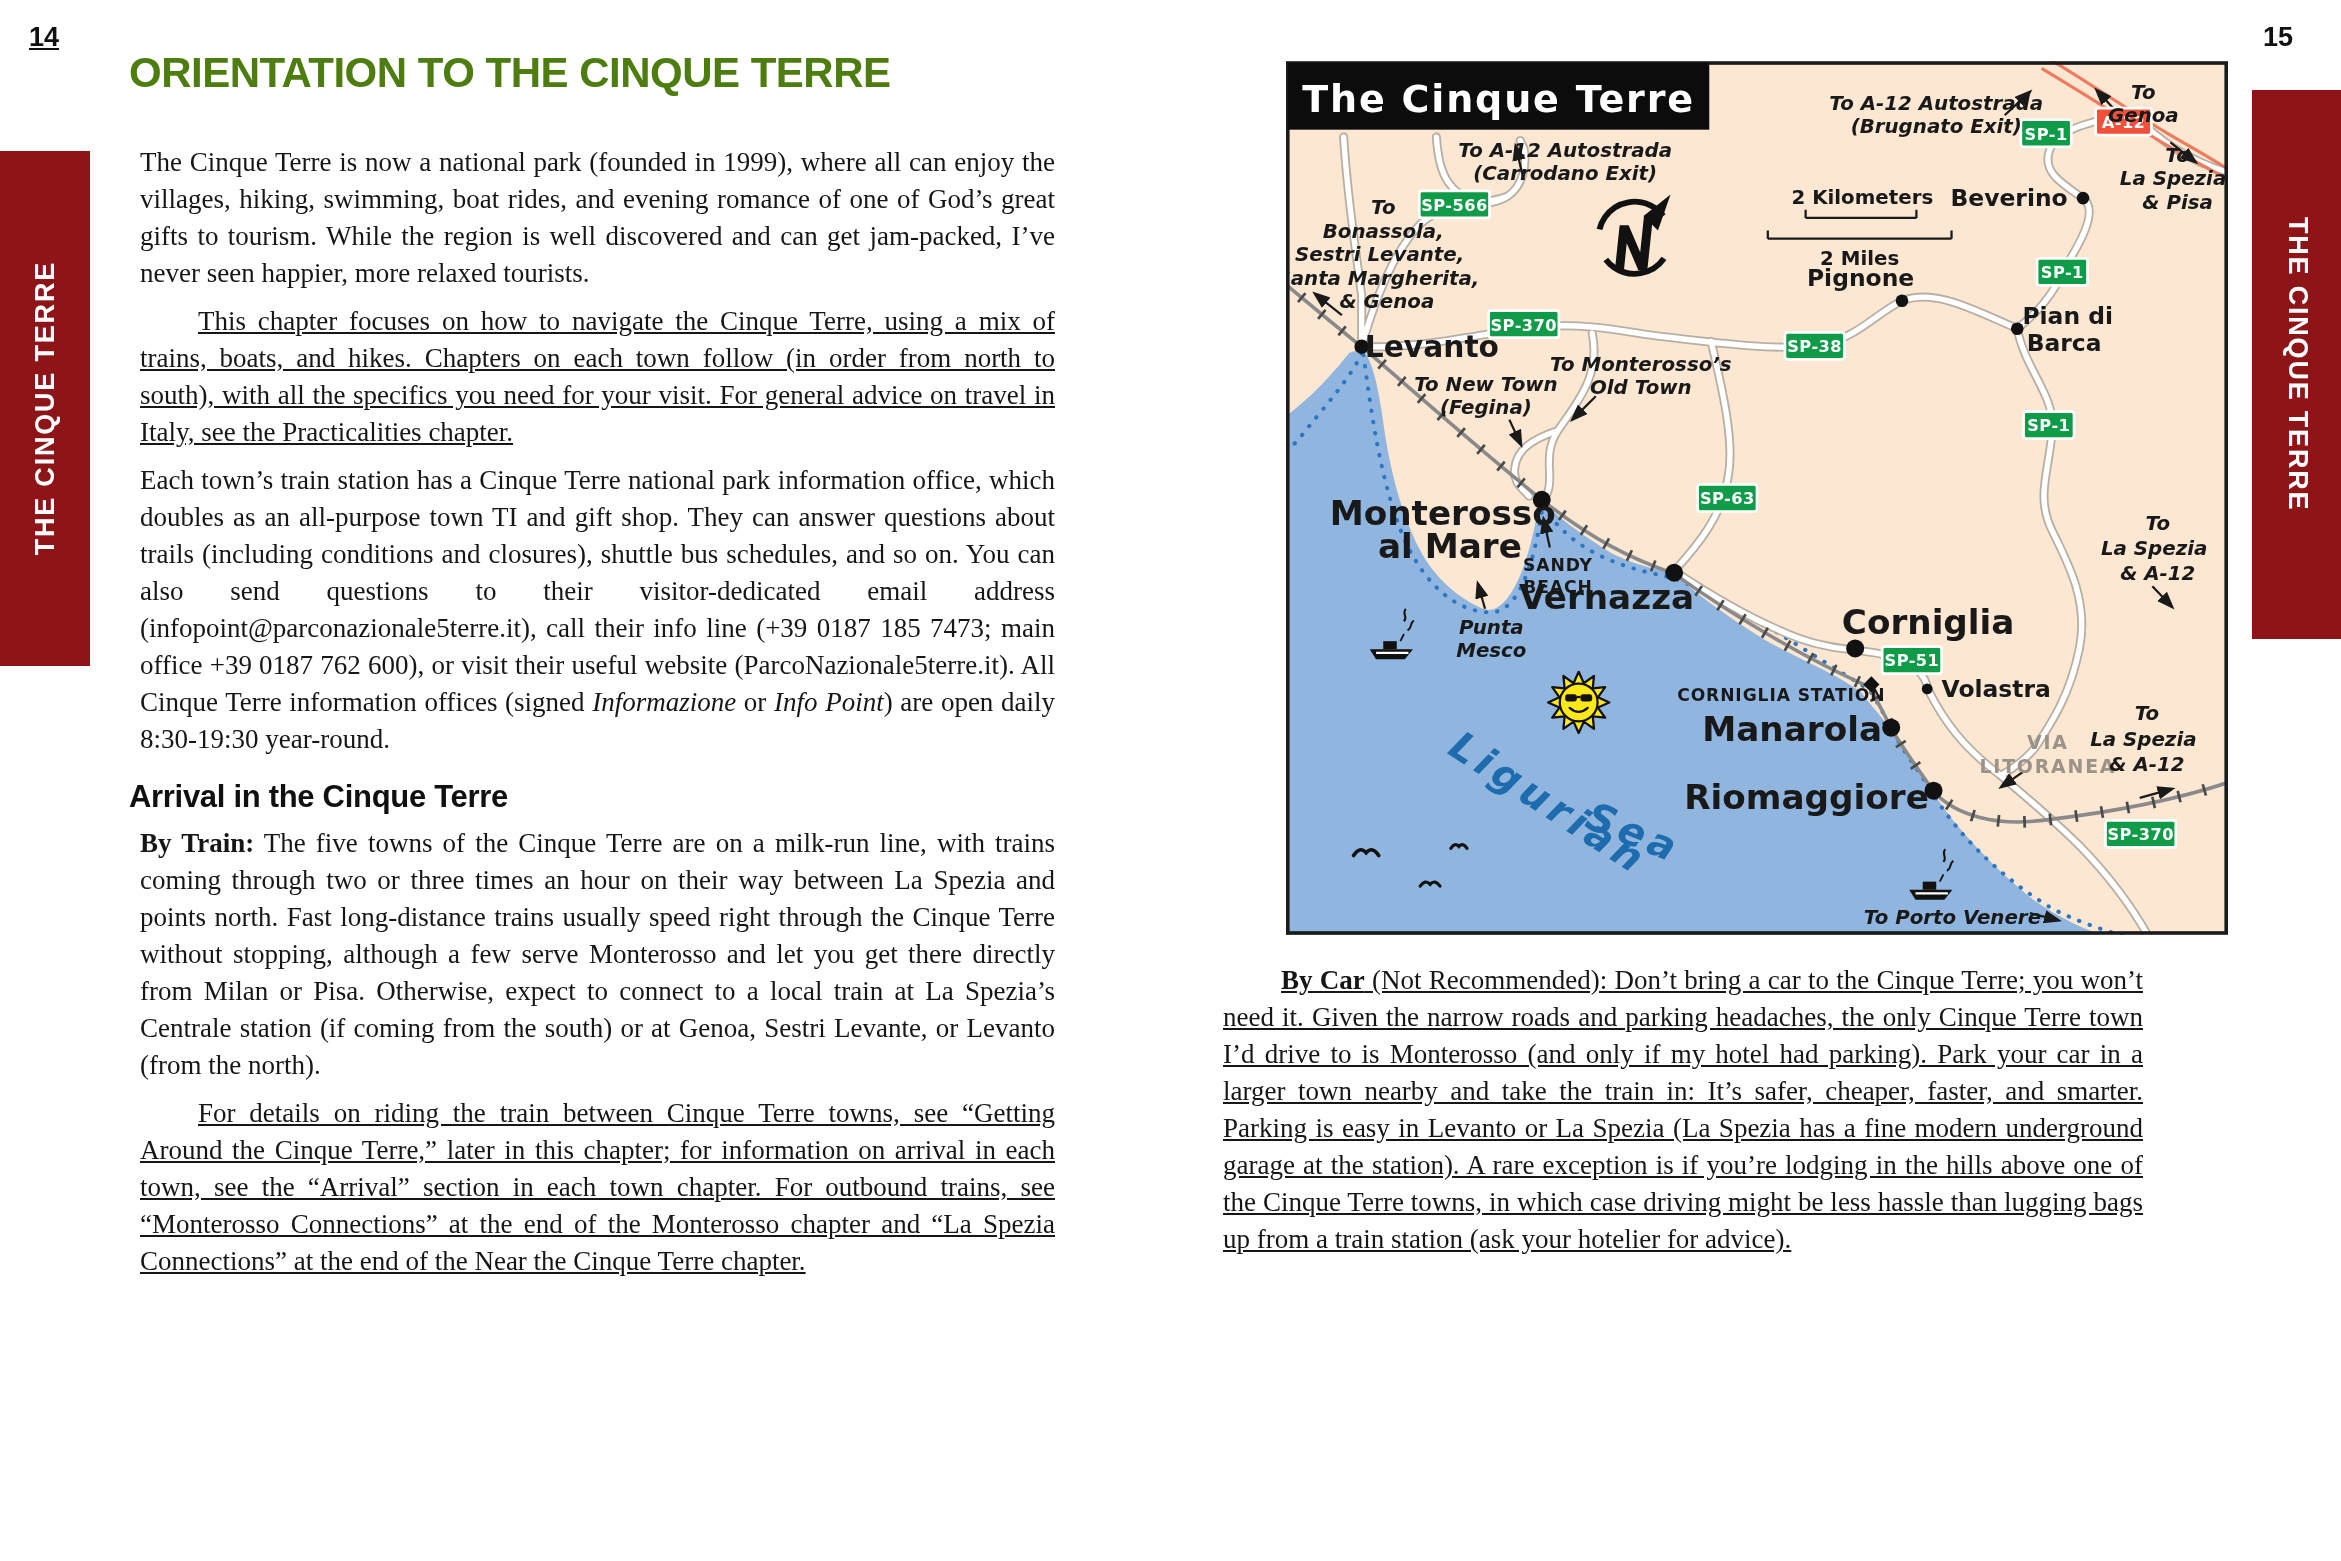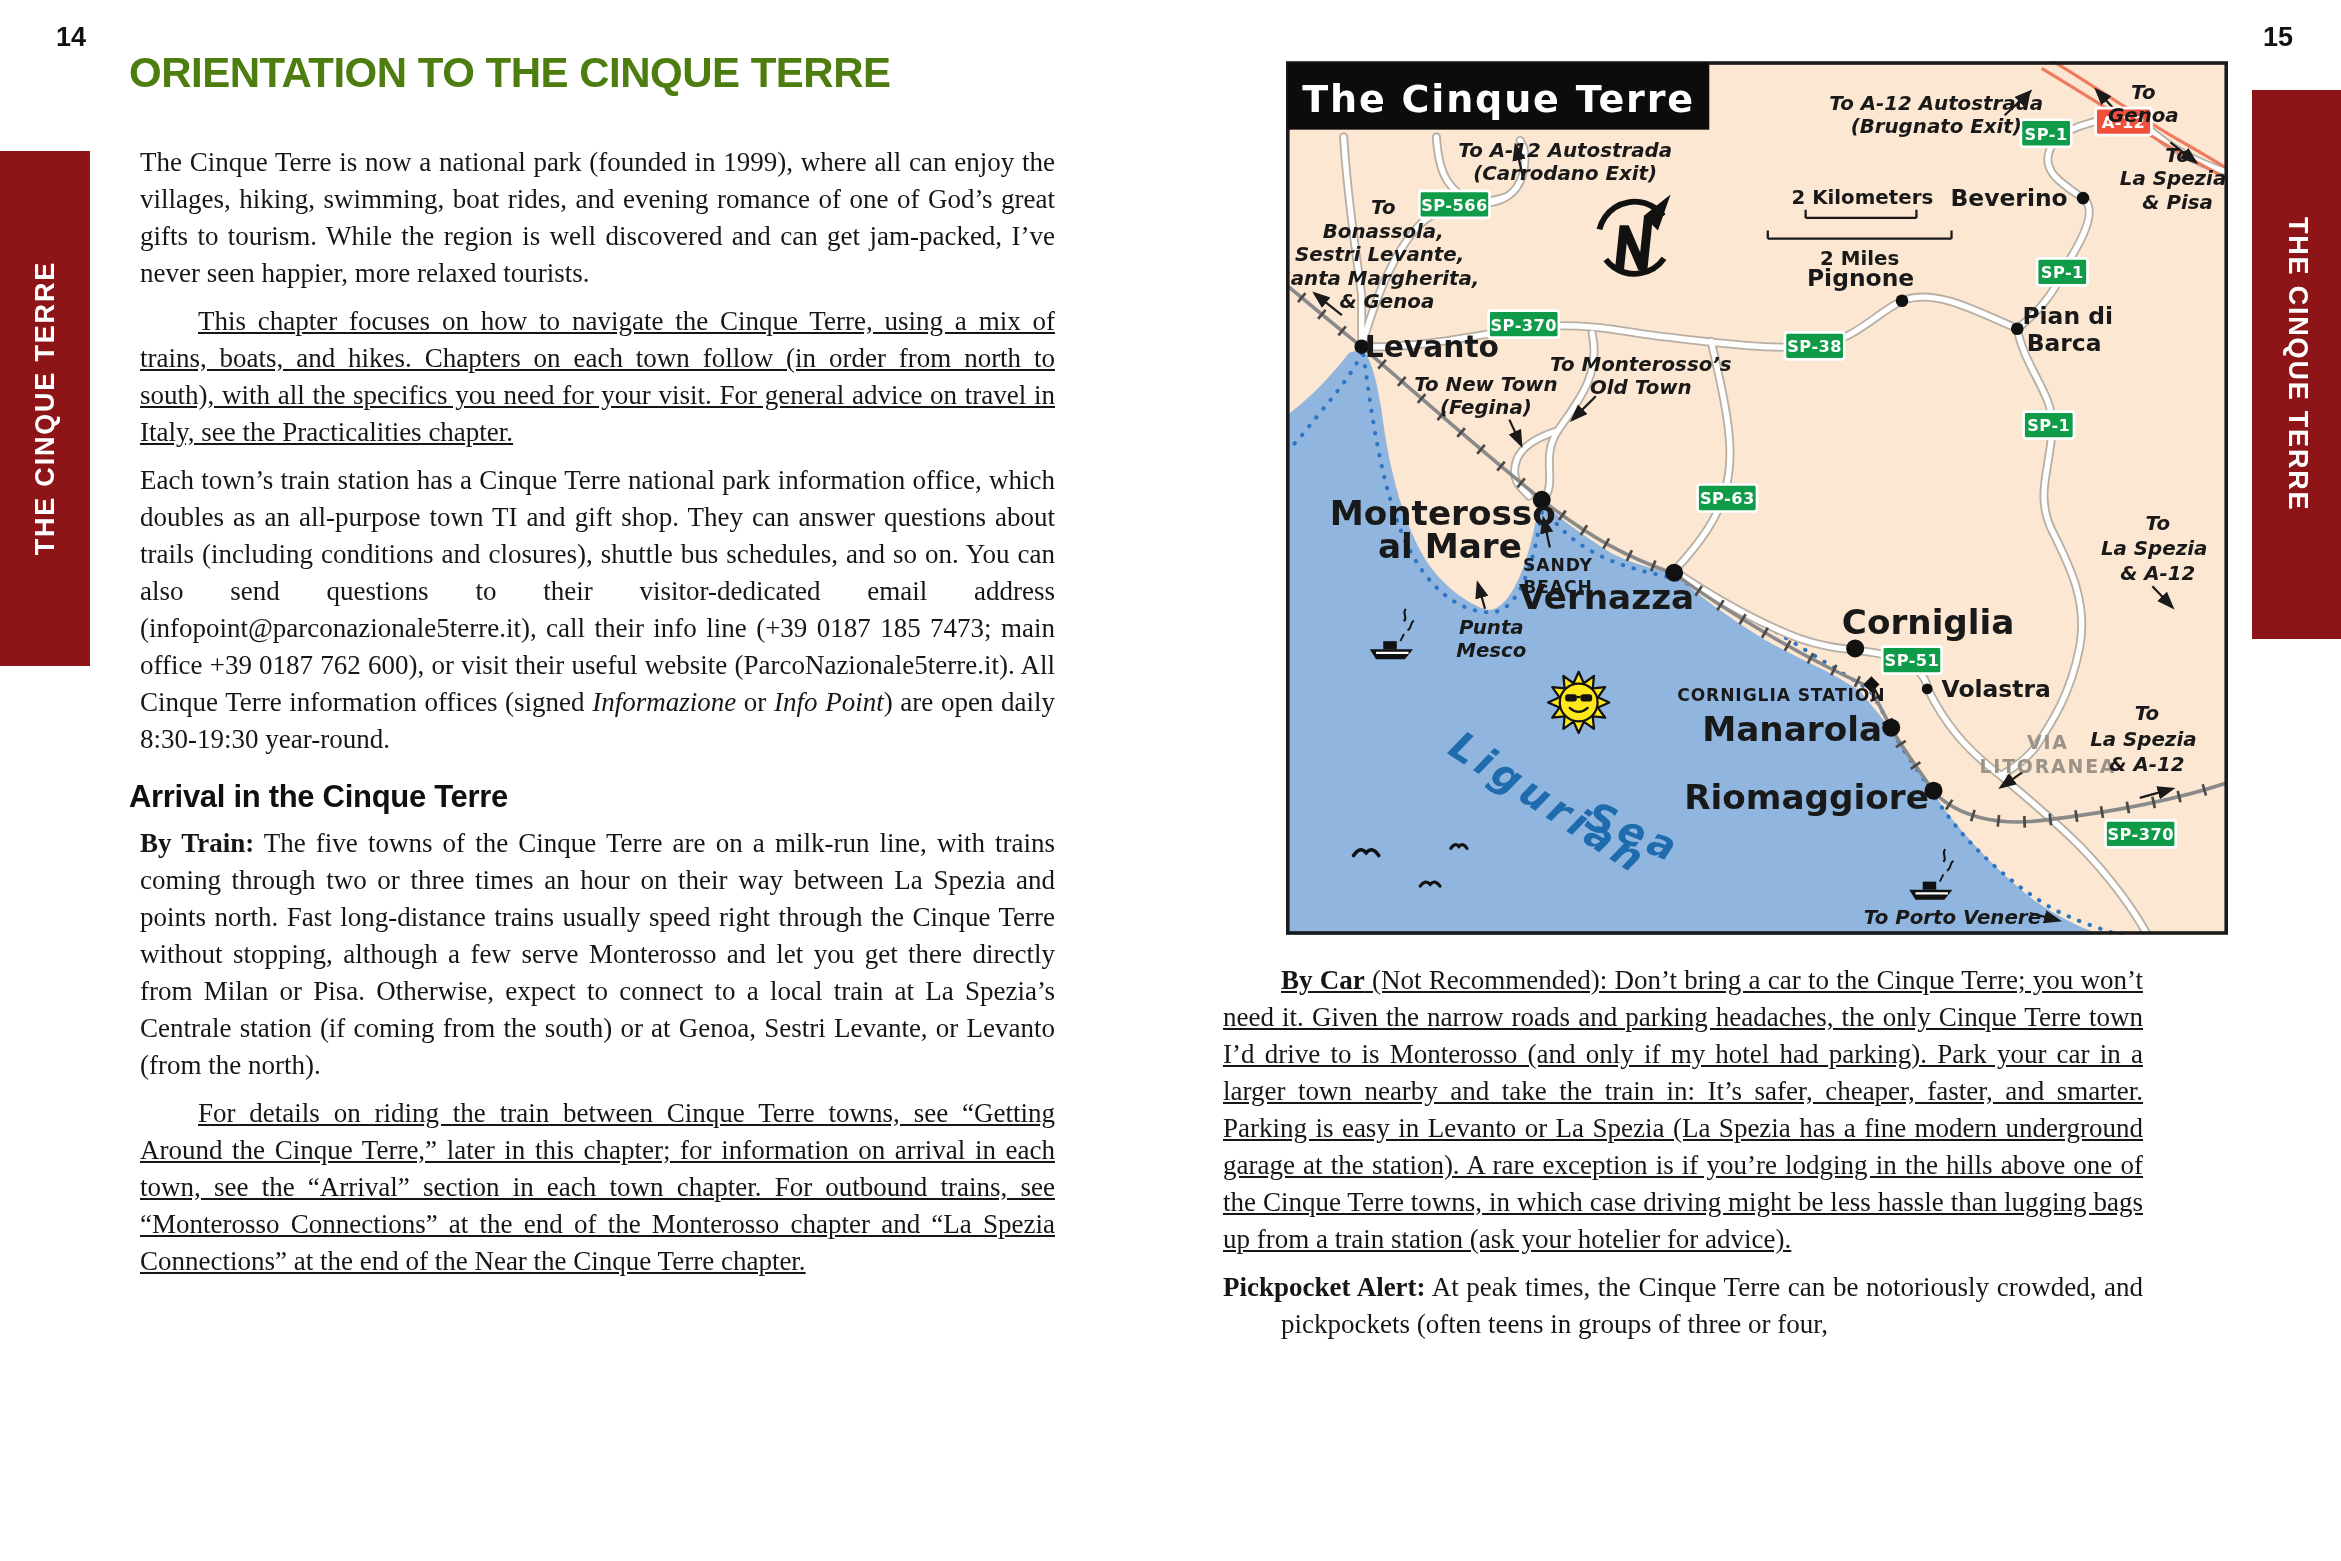--- a/index.html
+++ b/index.html
@@ -1,19 +1,19 @@
 <!DOCTYPE html>
 <html style="font-size:14.4px"><head>
 <meta charset="utf-8">
 <style>
   html,body{margin:0;padding:0;}
   body{width:2342px;height:1561px;position:relative;background:#ffffff;overflow:hidden;
        font-family:"Liberation Serif", serif;color:#161616;}
   .pagenum{position:absolute;top:21.6px;font:bold 27px "Liberation Sans",sans-serif;color:#111;}
-  #pagenum-left{left:56px;}
+  #pagenum-left{left:29px;text-decoration:underline;}
   #pagenum-right{left:2263px;}
   .chapter-title{position:absolute;left:129px;top:49px;margin:0;
        font:bold 42px "Liberation Sans",sans-serif;color:#4d7c0f;letter-spacing:-0.5px;}
   .side-tab{position:absolute;width:90px;background:#8D1518;color:#fff;
        display:flex;align-items:center;justify-content:center;}
   #tab-left{left:0;top:151px;height:515px;}
   #tab-right{left:2252px;top:90px;height:549px;}
   .side-tab span{font:bold 27px "Liberation Sans",sans-serif;letter-spacing:1.8px;white-space:nowrap;}
   #tab-left span{writing-mode:vertical-rl;transform:rotate(180deg);}
   #tab-right span{writing-mode:vertical-rl;}
@@ -68,21 +68,20 @@
   <p class="indent">For details on riding the train between Cinque Terre towns, see “Getting Around the Cinque Terre,” later in this chapter; for information on arrival in each town, see the “Arrival” section in each town chapter. For outbound trains, see “Monterosso Connections” at the end of the Monterosso chapter and “La Spezia Connections” at the end of the Near the Cinque Terre chapter.</p>
 </div>
 
 <div class="pagenum" id="pagenum-right">15</div>
 <div class="side-tab" id="tab-right">
   <span>THE CINQUE TERRE</span>
 </div>
 
 <div class="col" id="col-right">
   <p class="indent"><strong>By Car</strong><span> (Not Recommended): Don’t bring a car to the Cinque Terre; you won’t need it. Given the narrow roads and parking headaches, the only Cinque Terre town I’d drive to is Monterosso (and only if my hotel had parking). Park your car in a larger town nearby and take the train in: It’s safer, cheaper, faster, and smarter. Parking is easy in Levanto or La Spezia (La Spezia has a fine modern underground garage at the station). A rare exception is if you’re lodging in the hills above one of the Cinque Terre towns, in which case driving might be less hassle than lugging bags up from a train station (ask your hotelier for advice).</span></p>
-  <p class="hang"><strong>Pickpocket Alert:</strong><span> At peak times, the Cinque Terre can be notoriously crowded, and pickpockets (often teens in groups of three or four,</span></p>
 </div>
 
 <svg id="map" width="942" height="874" viewBox="0 0 1046 970">
   <defs>
     <marker id="ah" markerWidth="9" markerHeight="8" refX="6.5" refY="3" orient="auto" markerUnits="strokeWidth">
       <path d="M0,0 L8,3 L0,6 Z" fill="#1a1a1a"></path>
     </marker>
   </defs>
 
   <rect x="0" y="0" width="1046" height="970" fill="#FBE7D2"></rect>

